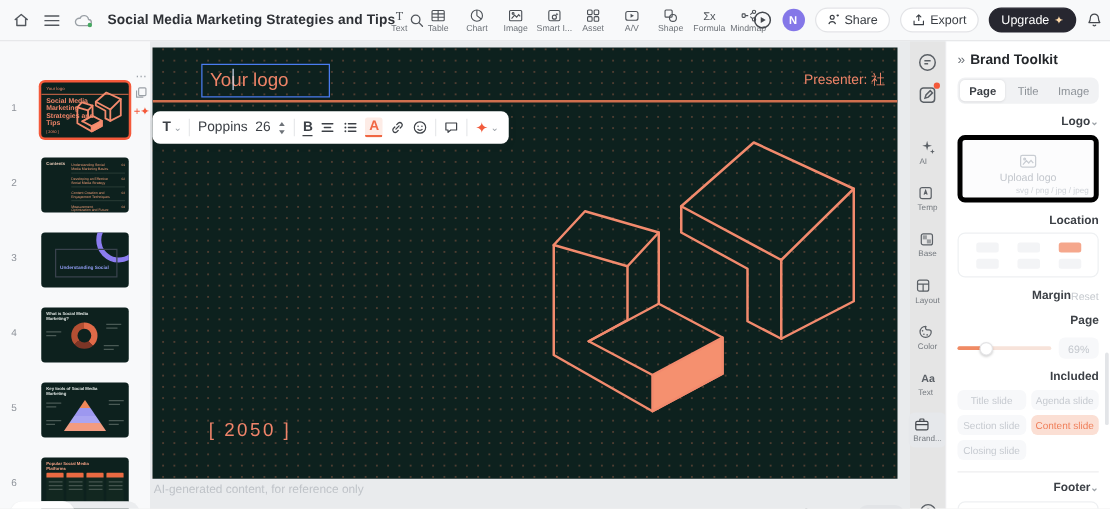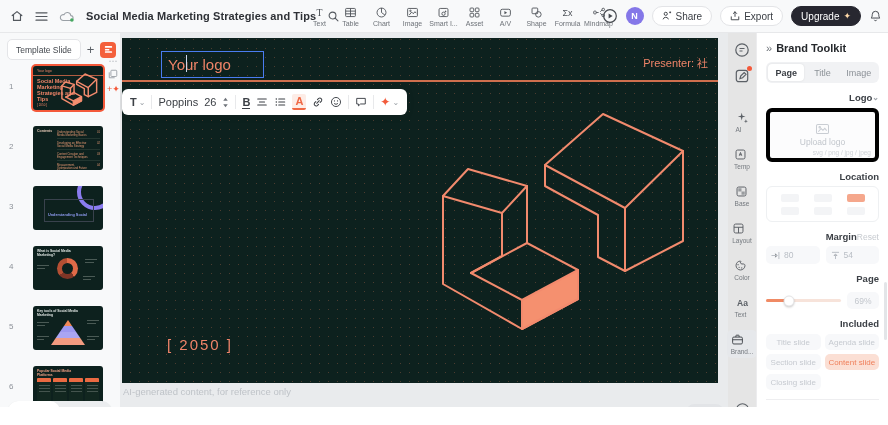--- a/index.html
+++ b/index.html
@@ -308,33 +308,20 @@
       </button>
       <span>
         <svg width="13" height="14" viewBox="0 0 16 16" stroke="#44484e" fill="none" stroke-width="1.2" stroke-linejoin="round">
             <path d="M8,2.2 a4,4 0 0,1 4,4 c0,2.6 .8,3.6 1.4,4.3 H2.6 c.6-.7 1.4-1.7 1.4-4.3 a4,4 0 0,1 4-4 z M6.5,12.7 a1.6,1.6 0 0,0 3,0"></path>
           </svg>
       </span>
     </div>
   </header>
 
   <aside class="slidebar">
-    <div class="sp-head">
-      <div class="tpl-pill">
-        <span>Template Slide</span>
-      </div>
-      <span class="add-btn">+</span>
-      <span class="ppt-icon">
-        <svg width="9" height="9" viewBox="0 0 10 10" fill="#fff">
-            <rect x="1" y="1" width="8" height="2" rx=".6"></rect>
-            <rect x="1" y="4.5" width="5" height="1.6" rx=".6"></rect>
-            <rect x="1" y="7" width="8" height="1.6" rx=".6"></rect>
-          </svg>
-      </span>
-    </div>
 
     <div class="srow" style="top:34px">
       <span class="snum">1</span>
       <div class="thumb sel">
         <span class="t-logo">Your logo</span>
         <div class="t-line"></div>
         <div class="t-title">Social Media Marketing Strategies and Tips</div>
         <span class="t-year">[ 2050 ]</span>
         <svg class="t-cubes" viewBox="0 0 290 240" width="42" height="35">
             <use href="#cubesArt" style="stroke:#f28a6d;stroke-width:10"></use>
@@ -715,34 +702,20 @@
       <span class="loc on"></span>
       <span class="loc"></span>
       <span class="loc"></span>
       <span class="loc"></span>
     </div>
 
     <div class="sec">
       <span>Margin</span>
       <span class="reset">Reset</span>
     </div>
-    <div class="inputs">
-      <div class="inp">
-        <svg width="9" height="9" viewBox="0 0 10 10" stroke="#b9bec5" stroke-width="1.1" stroke-linecap="round">
-            <path d="M1,5 H6.5 M5,3 L6.8,5 5,7 M8.8,1.5 V8.5"></path>
-          </svg>
-        <span>80</span>
-      </div>
-      <div class="inp">
-        <svg width="9" height="9" viewBox="0 0 10 10" stroke="#b9bec5" stroke-width="1.1" stroke-linecap="round">
-            <path d="M1.5,1.5 H8.5 M5,3.5 V8.5 M3.5,5 L5,3.4 6.5,5"></path>
-          </svg>
-        <span>54</span>
-      </div>
-    </div>
 
     <div class="sec">
         <span>Page</span>
       </div>
     <div class="size-row">
       <div class="slider">
         <div class="sl-fill"></div>
         <div class="knob"></div>
       </div>
       <div class="size-val">69%</div>

